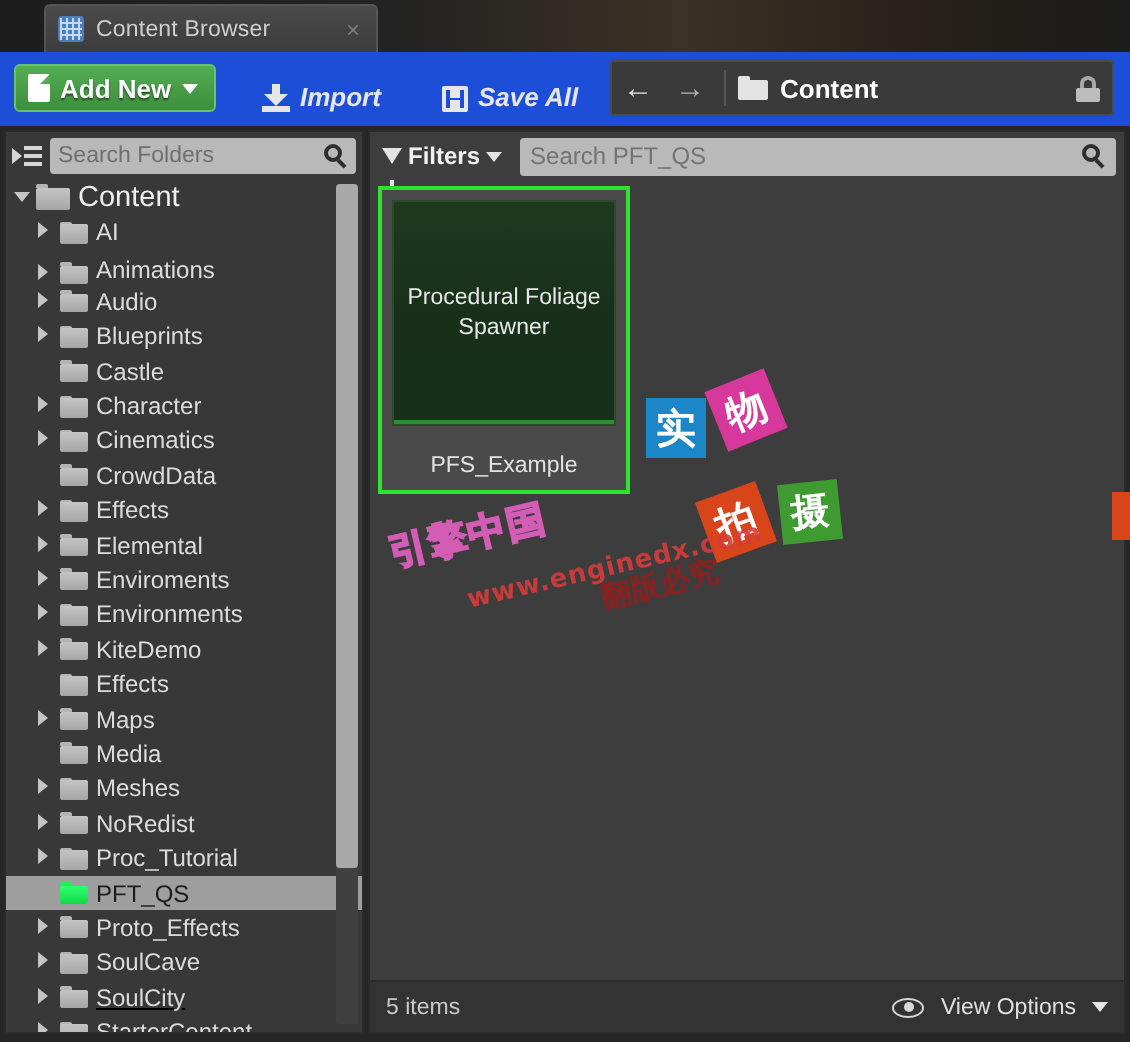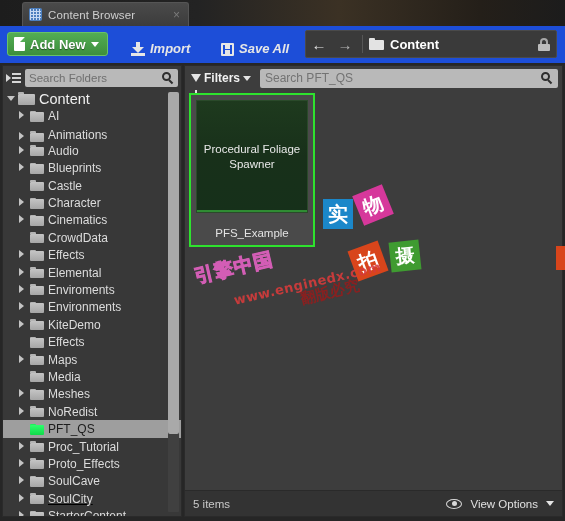--- a/index.html
+++ b/index.html
@@ -371,35 +371,35 @@
           <span class="tname">Meshes</span>
         </div>
         <div class="trow" style="padding-left: 16px;">
           <span class="tarrow"><span class="tri"></span></span>
           <span class="tfold">
             <span class="tt"></span>
             <span class="bb"></span>
           </span>
           <span class="tname">NoRedist</span>
         </div>
+        <div class="trow" style="padding-left: 16px;">
+          <span class="tarrow"><span class="tri"></span></span>
+          <span class="tfold">
+            <span class="tt"></span>
+            <span class="bb"></span>
+          </span>
+          <span class="tname">Proc_Tutorial</span>
+        </div>
         <div class="trow sel" style="padding-left: 16px;">
           <span class="tarrow"></span>
           <span class="tfold green">
             <span class="tt"></span>
             <span class="bb"></span>
           </span>
           <span class="tname">PFT_QS</span>
-        </div>
-        <div class="trow" style="padding-left: 16px;">
-          <span class="tarrow"><span class="tri"></span></span>
-          <span class="tfold">
-            <span class="tt"></span>
-            <span class="bb"></span>
-          </span>
-          <span class="tname">Proc_Tutorial</span>
         </div>
         <div class="trow" style="padding-left: 16px;">
           <span class="tarrow"><span class="tri"></span></span>
           <span class="tfold">
             <span class="tt"></span>
             <span class="bb"></span>
           </span>
           <span class="tname">Proto_Effects</span>
         </div>
         <div class="trow" style="padding-left: 16px;">

